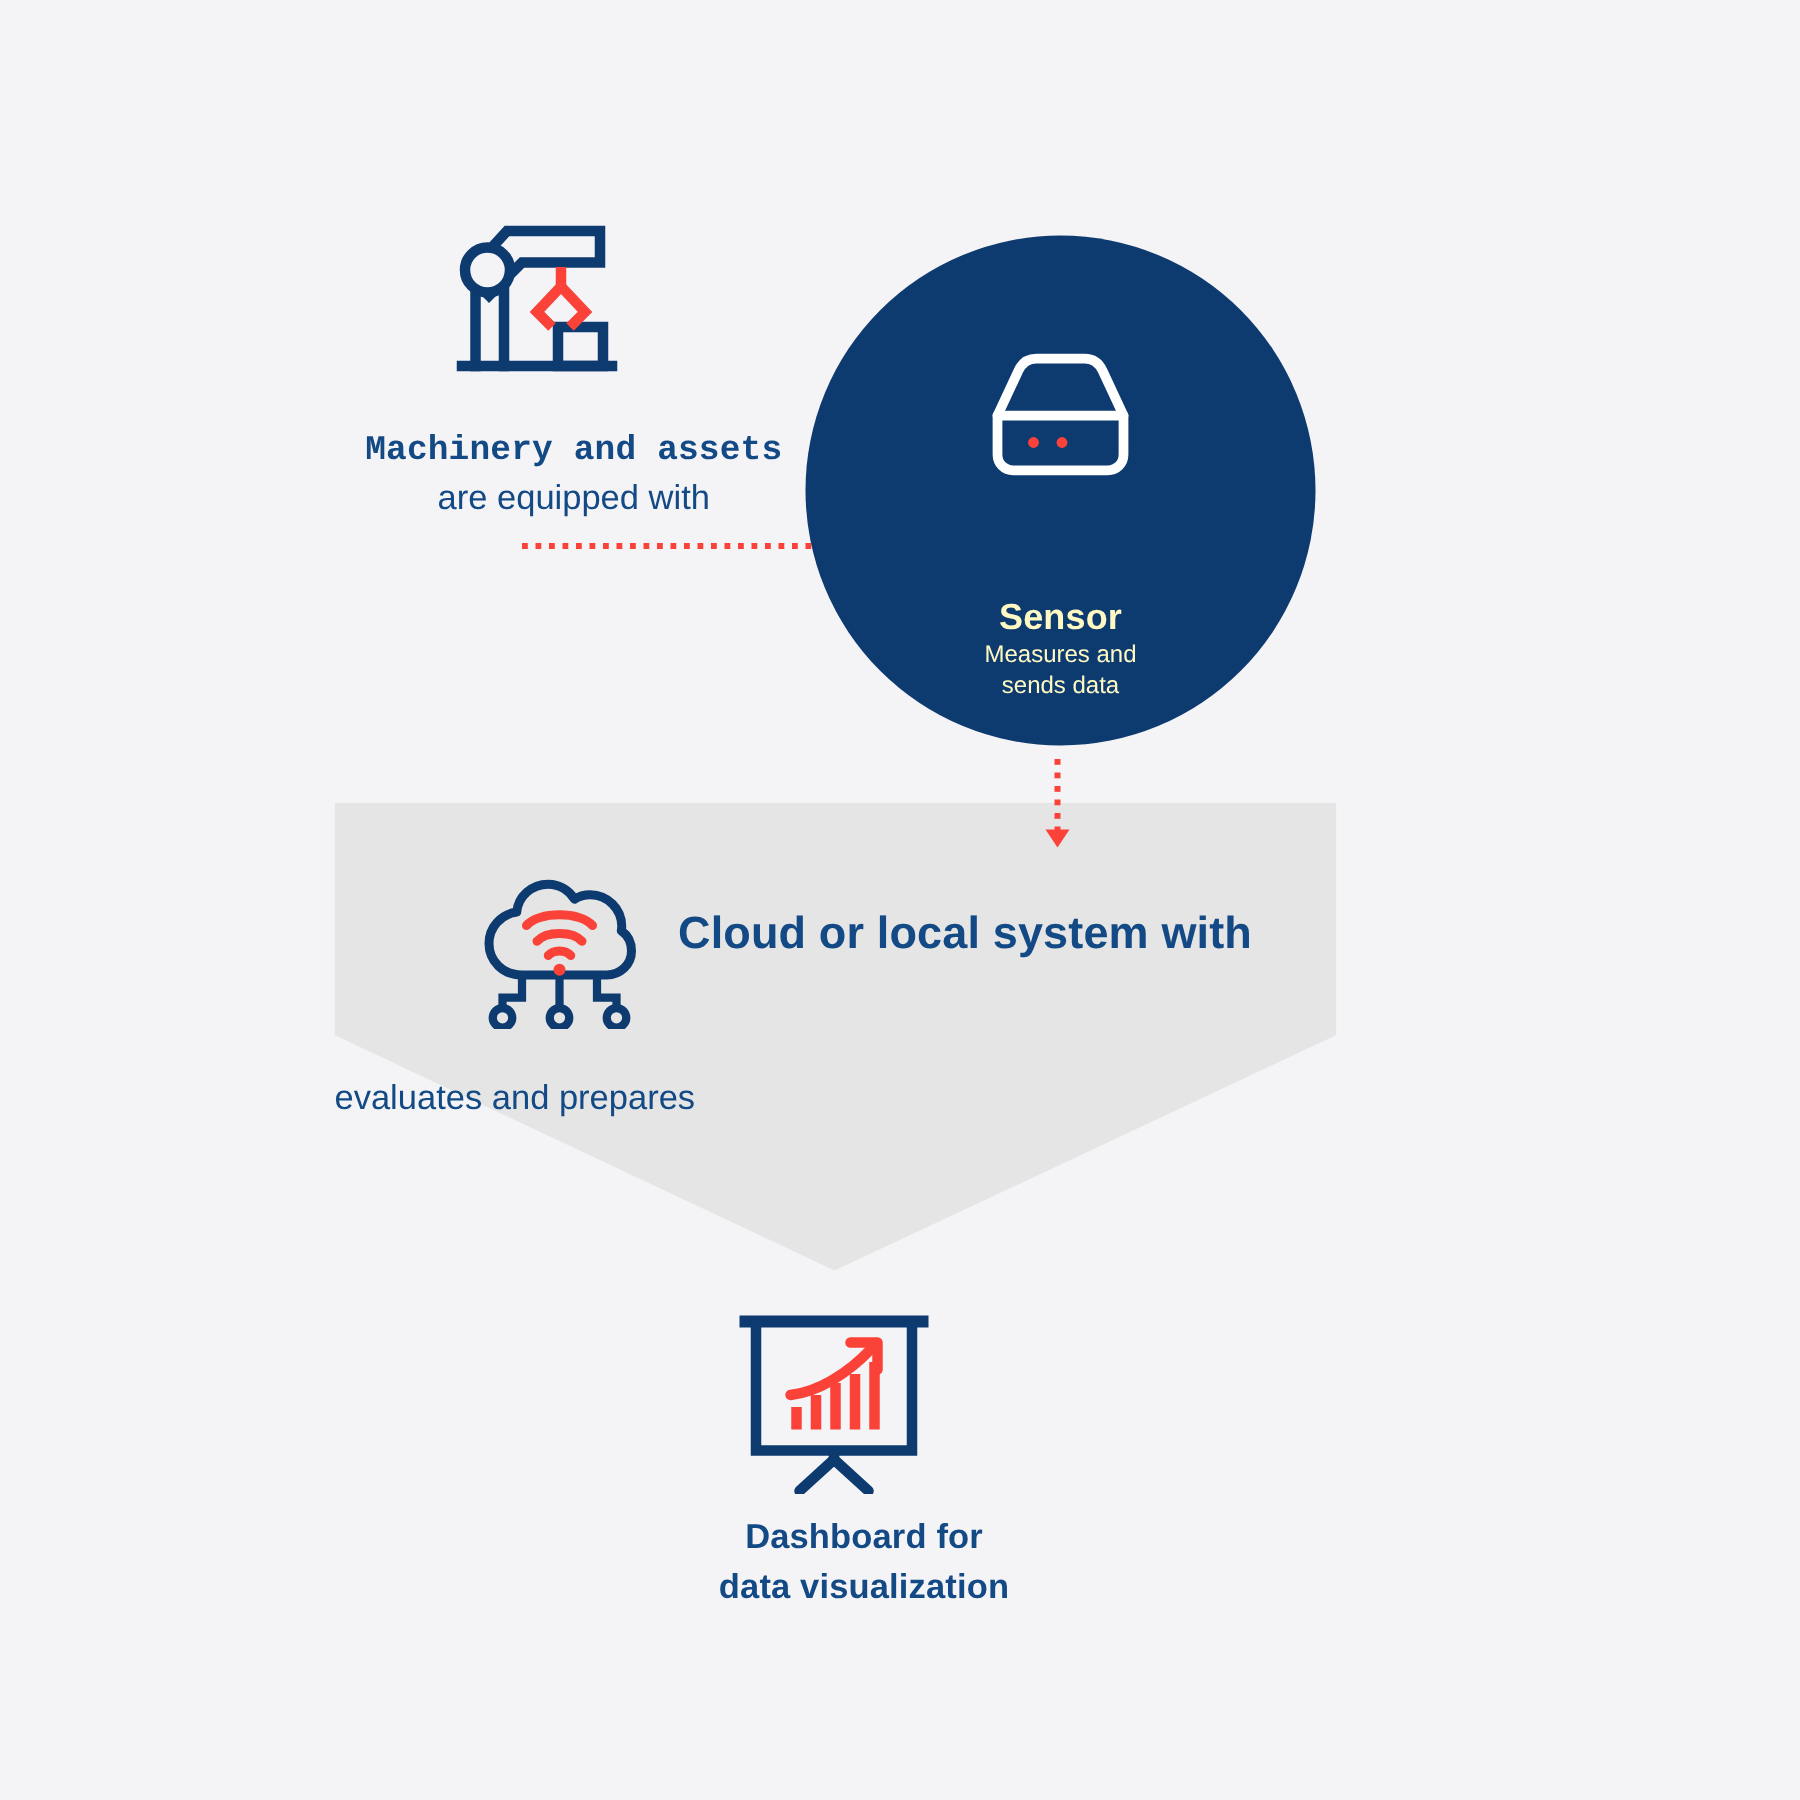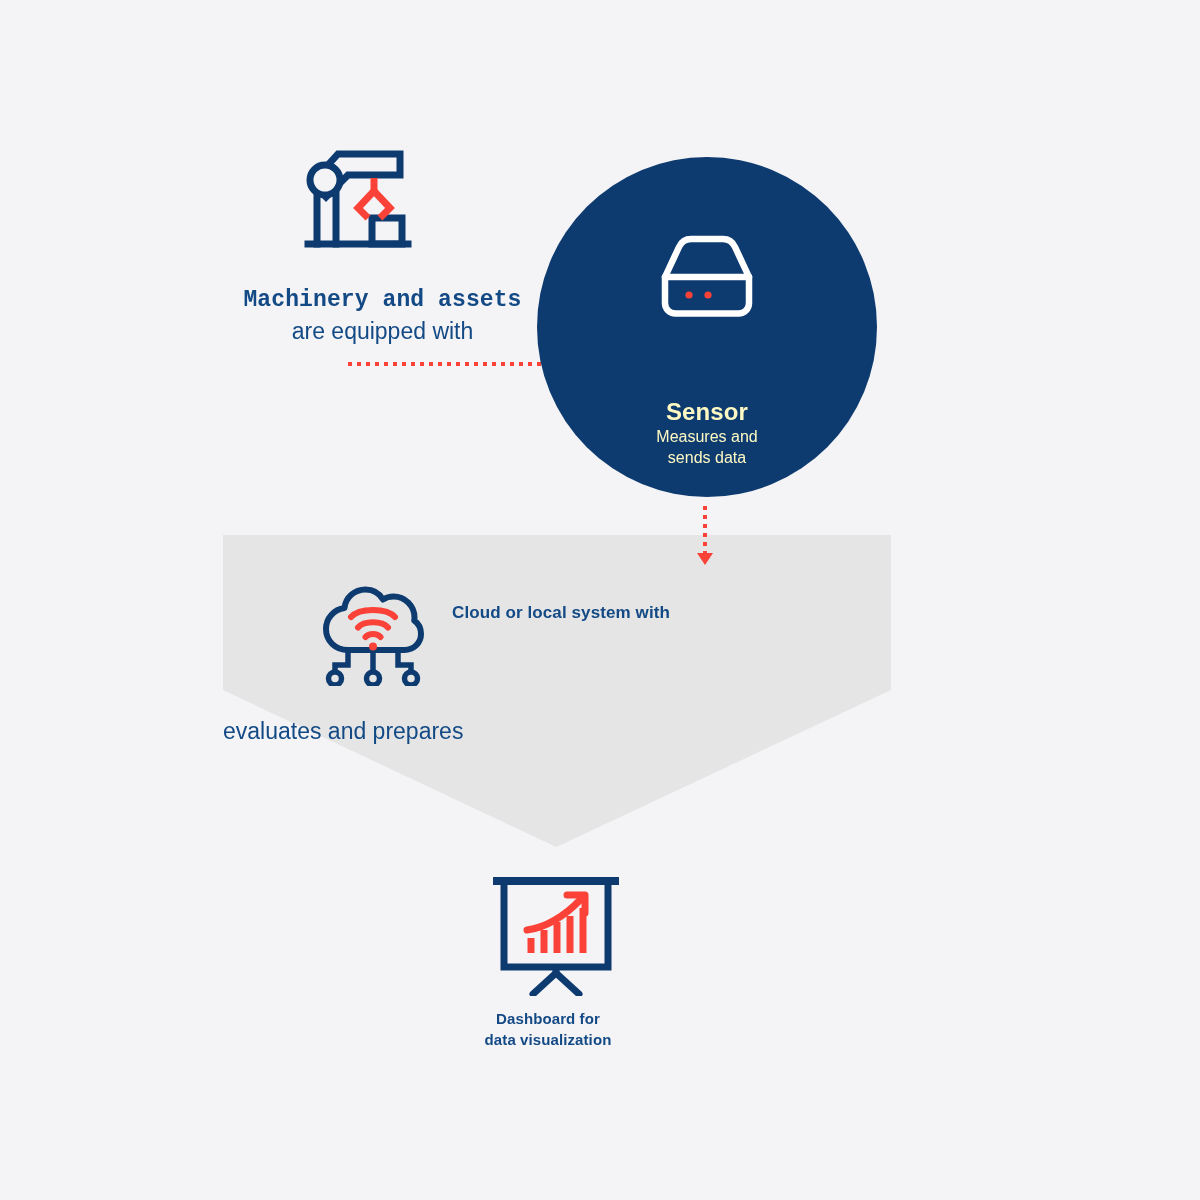--- a/index.html
+++ b/index.html
@@ -84,21 +84,21 @@
   
   .cloud-icon {
     position: absolute;
     left: 318px; top: 586px;
   }
   .cloud-text {
     position: absolute;
     left: 452px; top: 601px;
     width: 430px;
     color: #134a85;
-    font-size: 17px;
+    font-size: 30px;
     font-weight: 700;
     line-height: 1.47;
     letter-spacing: .1px;
   }
   .evaluates-text {
     position: absolute;
     left: 223px; top: 718px;
     width: 668px;
     text-align: left;
     color: #134a85;
@@ -106,25 +106,25 @@
     font-weight: 400;
   }
 
   
   .dashboard-icon {
     position: absolute;
     left: 489px; top: 872px;
   }
   .dashboard-text {
     position: absolute;
-    left: 388px; top: 1008px;
+    left: 416px; top: 1008px;
     width: 320px;
     text-align: center;
     color: #134a85;
-    font-size: 15px;
+    font-size: 23px;
     font-weight: 700;
     line-height: 1.42;
     letter-spacing: .1px;
   }
   .benefits-list {
     position: absolute;
     left: 716px; top: 886px;
     color: #134a85;
     font-size: 23px;
     font-weight: 400;

